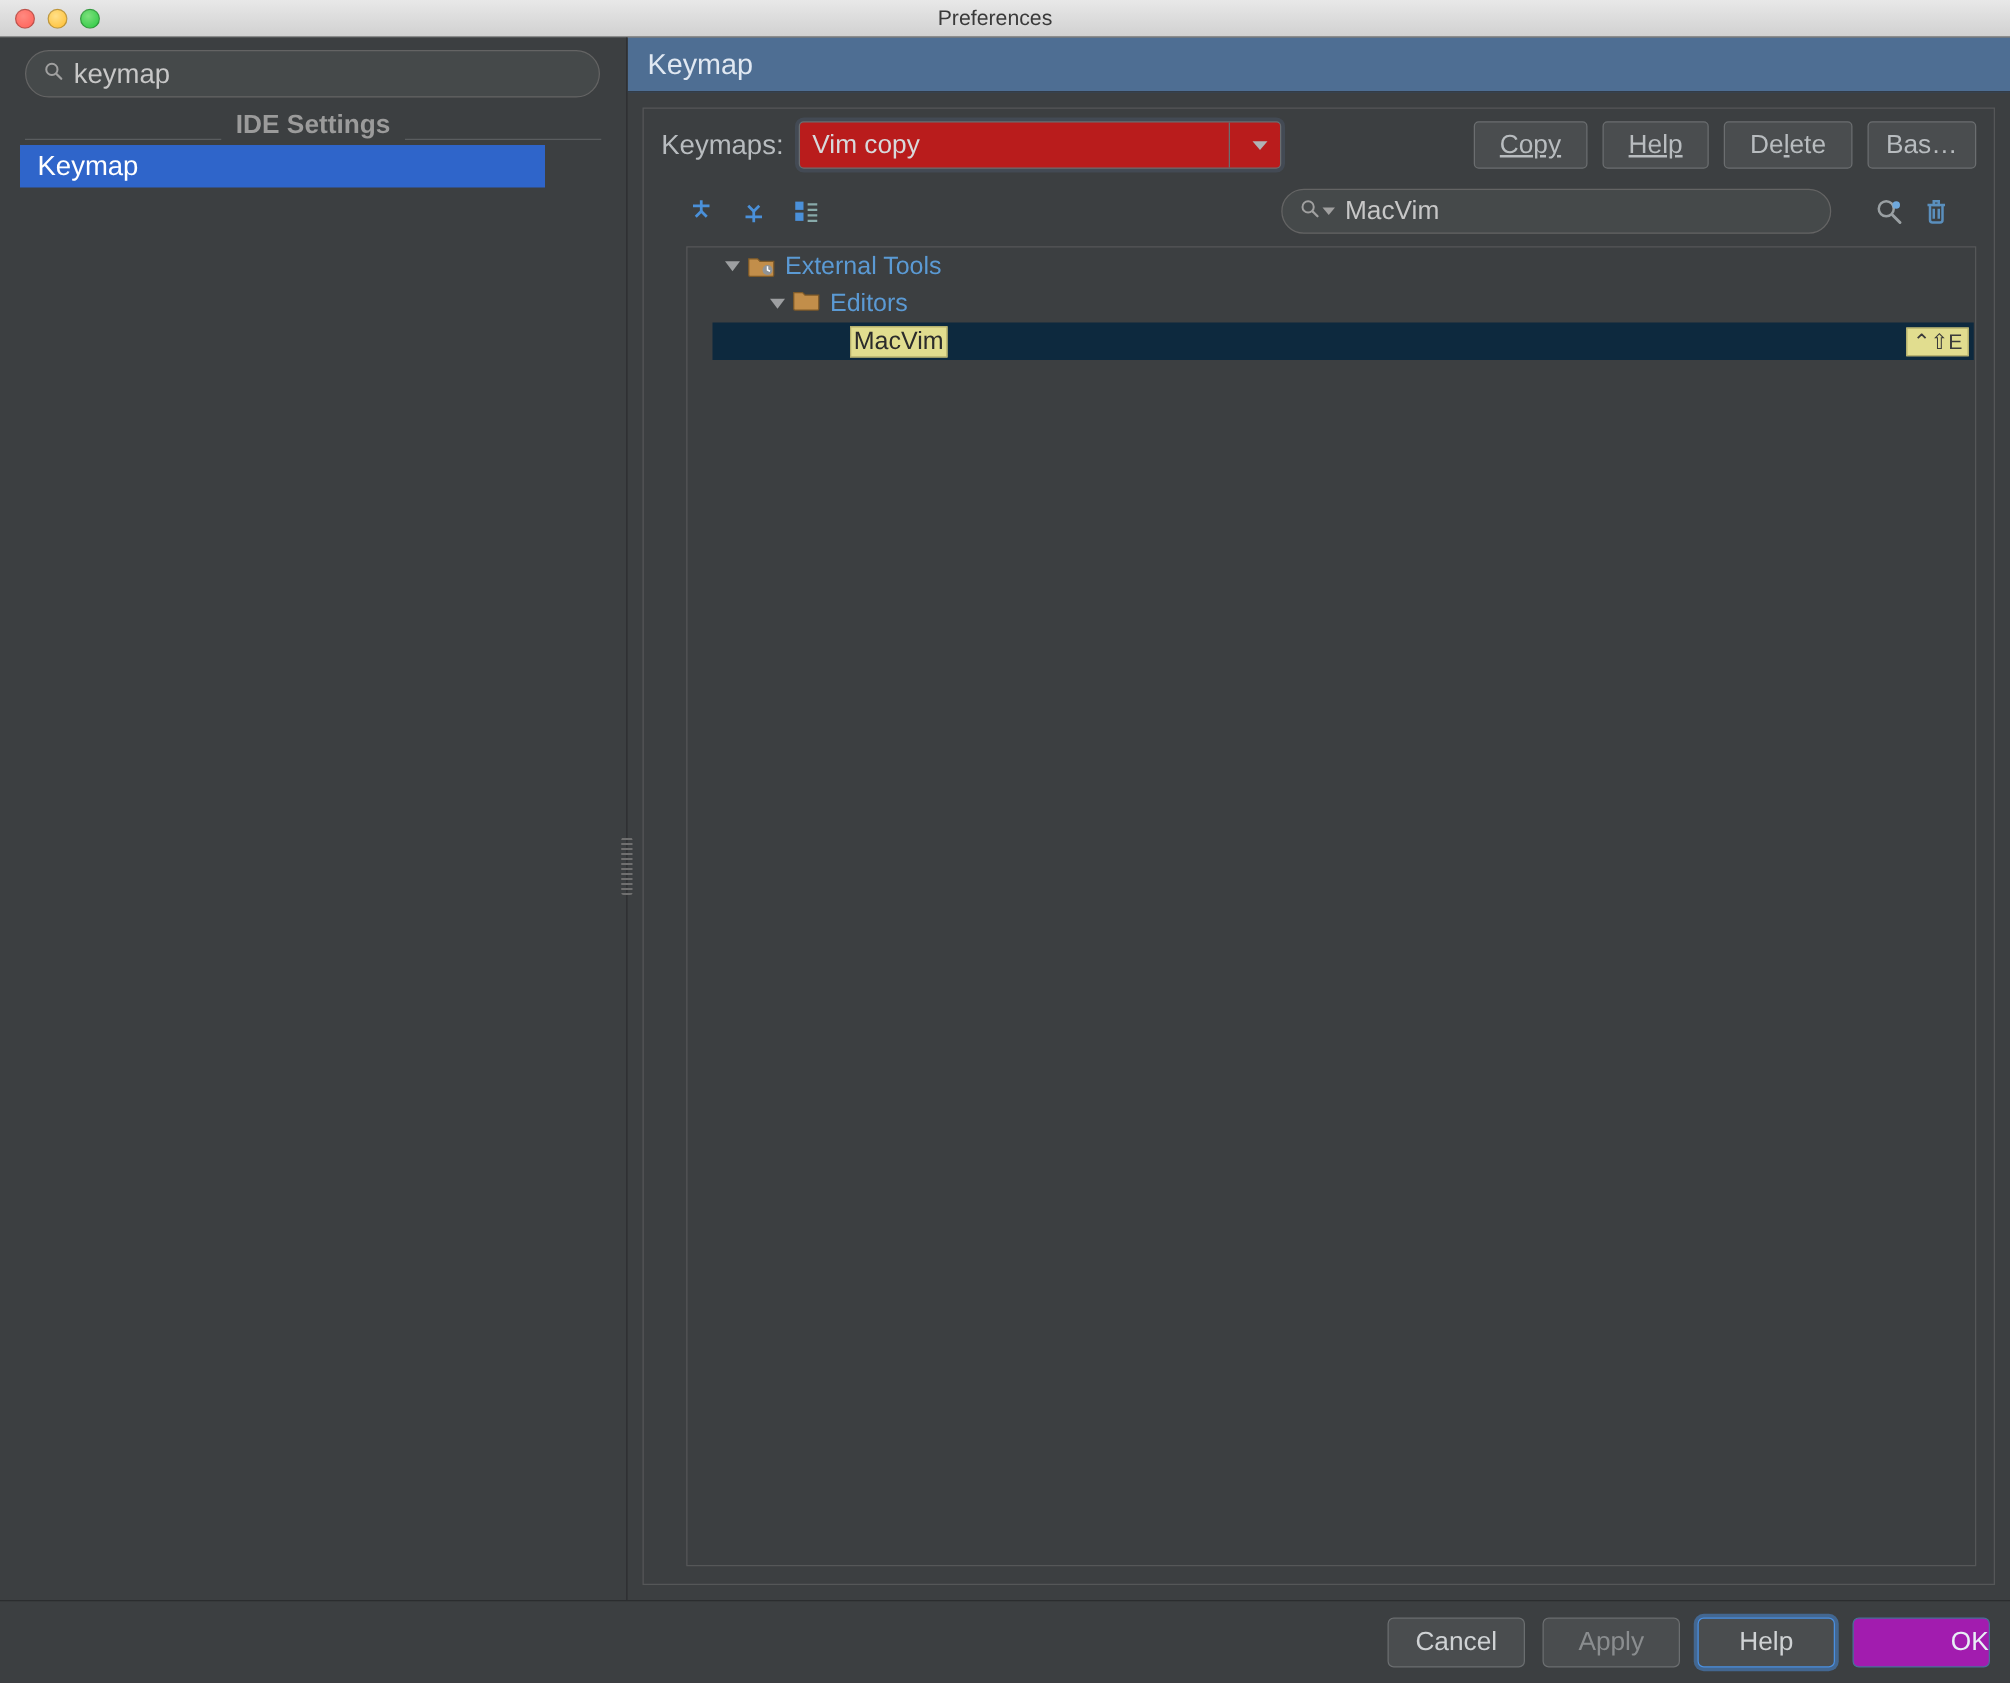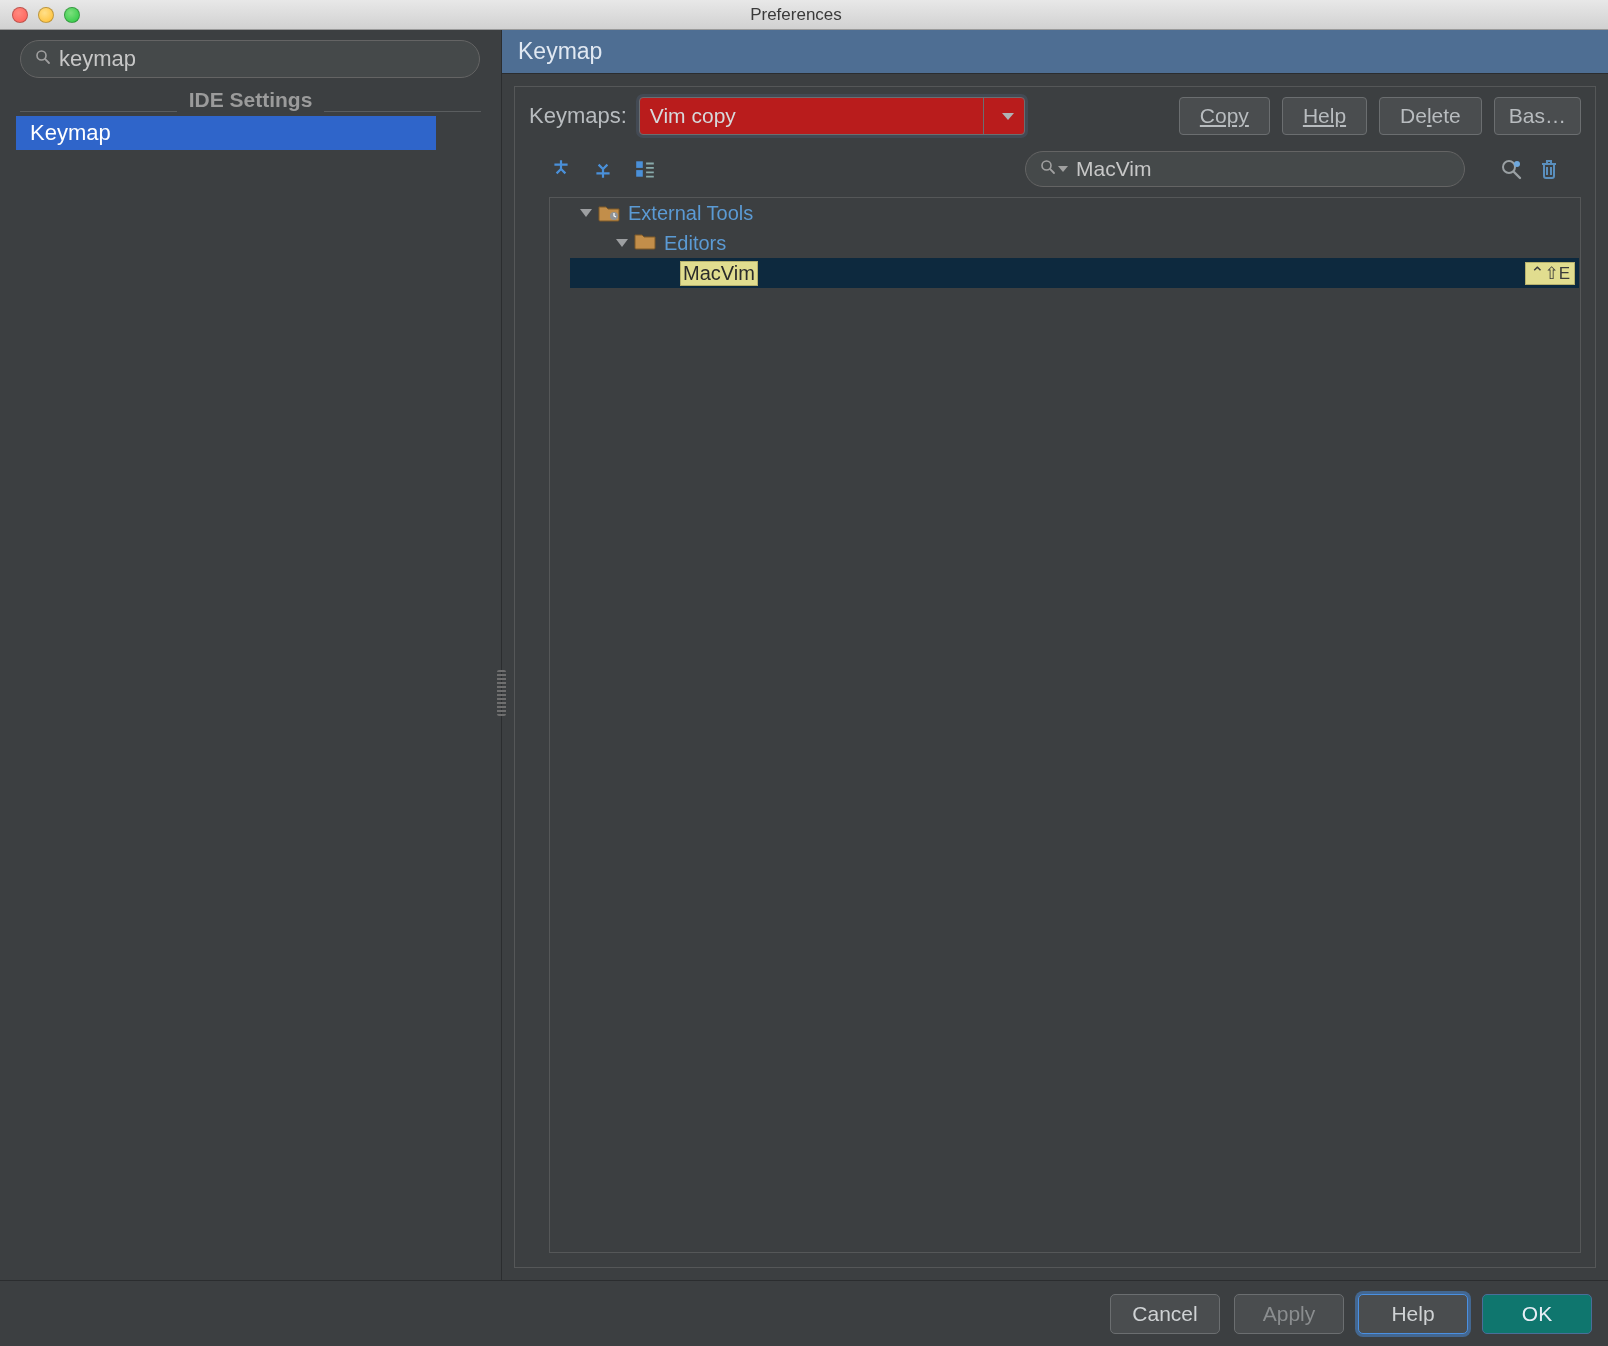--- a/index.html
+++ b/index.html
@@ -190,21 +190,21 @@
   .bbtn {
     min-width: 110px; height: 40px;
     background: #4a4d4f;
     border: 1px solid #6b6e70;
     border-radius: 5px;
     color: #cfd2d4; font-size: 21px;
     display:flex;align-items:center;justify-content:center;
   }
   .bbtn.disabled { color: #8a8d8f; }
   .bbtn.focus { box-shadow: 0 0 0 3px rgba(74,144,226,0.5); border-color:#4a90e2; }
-  .bbtn.primary { background: #0f766e; border-color:#4a6e99; color:#e8eef6; }
+  .bbtn.primary { background: #a21caf; border-color:#4a6e99; color:#e8eef6;justify-content:flex-end; }
 </style>
 </head>
 <body>
 
 <div class="titlebar">
   <div class="traffic-lights">
     <div class="tl red"></div>
     <div class="tl yellow"></div>
     <div class="tl green"></div>
   </div>

